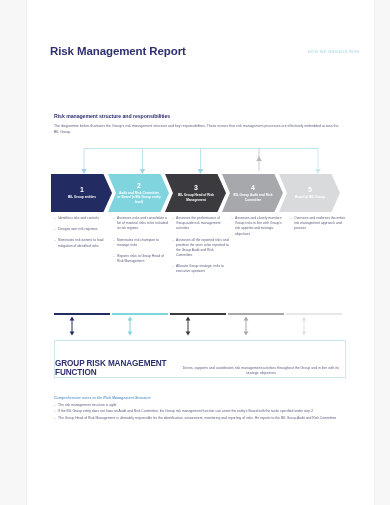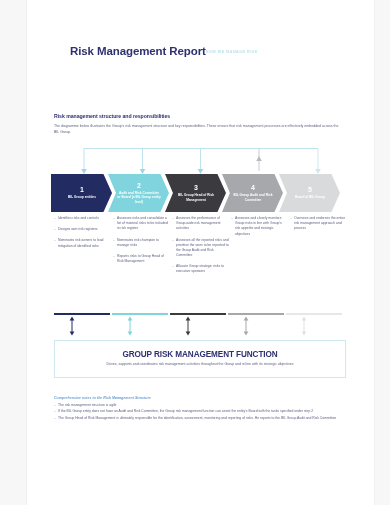--- a/index.html
+++ b/index.html
@@ -11,22 +11,22 @@
   }
   .page{
     position:absolute;
     left:27px;top:0;
     width:347px;height:505px;
     background:#ffffff;
     box-shadow:0 0 0 1px #f0f0f2;
   }
   
   .hdr{
-    position:absolute;left:43px;top:45px;right:14px;
-    display:flex;align-items:flex-start;
+    position:absolute;left:23px;top:45px;right:14px;
+    display:flex;align-items:flex-start;justify-content:space-between;
   }
   .doc-title{
     font-size:11.5px;font-weight:bold;color:#2f3070;letter-spacing:-0.1px;
     white-space:nowrap;
   }
   .kicker{
     font-size:3.6px;font-weight:bold;color:#b9e0ea;letter-spacing:0.55px;
     margin-top:5px;white-space:nowrap;
   }
   
@@ -65,21 +65,21 @@
     margin-bottom:6px;
   }
   .bullet .dash{width:4px;flex:0 0 4px;color:#9a9cb5;}
   .bullet .btxt{flex:1;}
   
   .bars{position:absolute;left:27px;top:313px;width:296px;height:24px;}
   
   .gfbox{
     position:absolute;left:27px;top:340px;width:292px;height:38px;
     border:1px solid #cfe7ee;box-sizing:border-box;background:#fff;
-    display:flex;flex-direction:column;align-items:center;justify-content:center;
+    display:flex;flex-direction:row;align-items:flex-end;justify-content:center;
   }
   .gf-title{font-size:8.2px;font-weight:bold;color:#2f3070;letter-spacing:-0.1px;}
   .gf-sub{
     font-size:3.5px;color:#5f6180;text-align:center;line-height:1.6;
     margin-top:3px;width:215px;
   }
   
   .notes-title{
     position:absolute;left:27px;top:396px;
     font-size:3.6px;font-weight:bold;color:#6c9fd0;font-style:italic;

